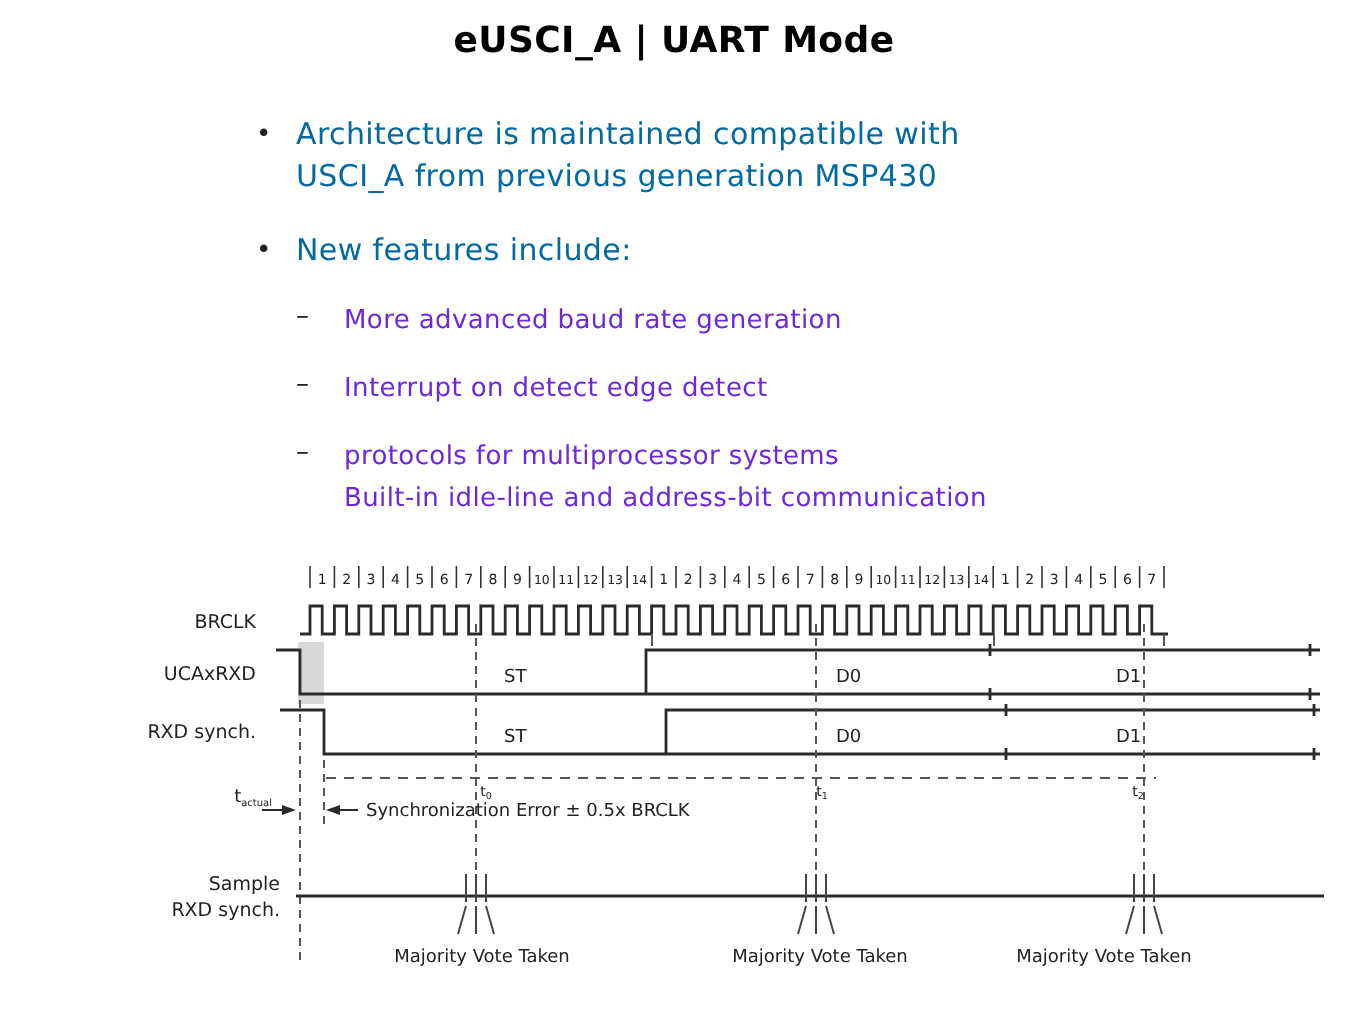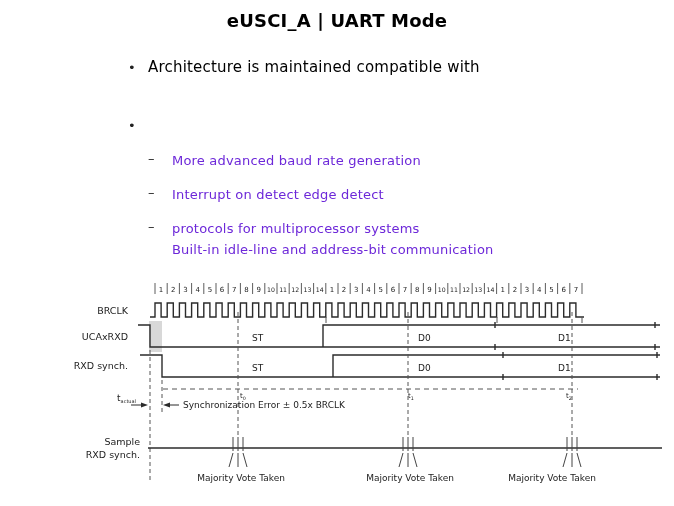--- a/index.html
+++ b/index.html
@@ -6,41 +6,43 @@
   body{
     width:674px;height:506px;background:#ffffff;position:relative;overflow:hidden;
     font-family:"DejaVu Sans","Liberation Sans",sans-serif;color:#111;
   }
   .title{
     position:absolute;top:10px;left:0;width:674px;text-align:center;
     font-size:18px;font-weight:bold;letter-spacing:.2px;color:#000;
   }
   .bullet{position:absolute;left:128px;display:flex;}
   .bullet .marker{width:20px;font-size:13px;line-height:21px;color:#222;}
-  .bullet .btext{font-size:15px;line-height:21px;letter-spacing:.2px;color:#000000;}
+  .bullet .btext{font-size:15px;line-height:21px;letter-spacing:.2px;color:#0369a1;}
   .sub{position:absolute;left:148px;display:flex;}
   .sub .marker{width:24px;font-size:13px;line-height:18px;color:#222;}
   .sub .btext{font-size:13px;line-height:21px;letter-spacing:.2px;color:#6d28d9;}
   svg{position:absolute;top:0;left:0;}
   svg text{fill:#222;}
 </style>
 </head>
 <body>
 
 <div class="title">eUSCI_A | UART Mode</div>
 
 <div class="bullet" style="top:57px;">
   <div class="marker">•</div>
   <div class="btext">
     <div>Architecture is maintained compatible with</div>
+    <div>USCI_A from previous generation MSP430</div>
   </div>
 </div>
 
 <div class="bullet" style="top:115px;">
   <div class="marker">•</div>
+  <div class="btext">New features include:</div>
 </div>
 
 <div class="sub" style="top:150px;">
   <div class="marker">–</div>
   <div class="btext">More advanced baud rate generation</div>
 </div>
 
 <div class="sub" style="top:184px;">
   <div class="marker">–</div>
   <div class="btext">Interrupt on detect edge detect</div>

